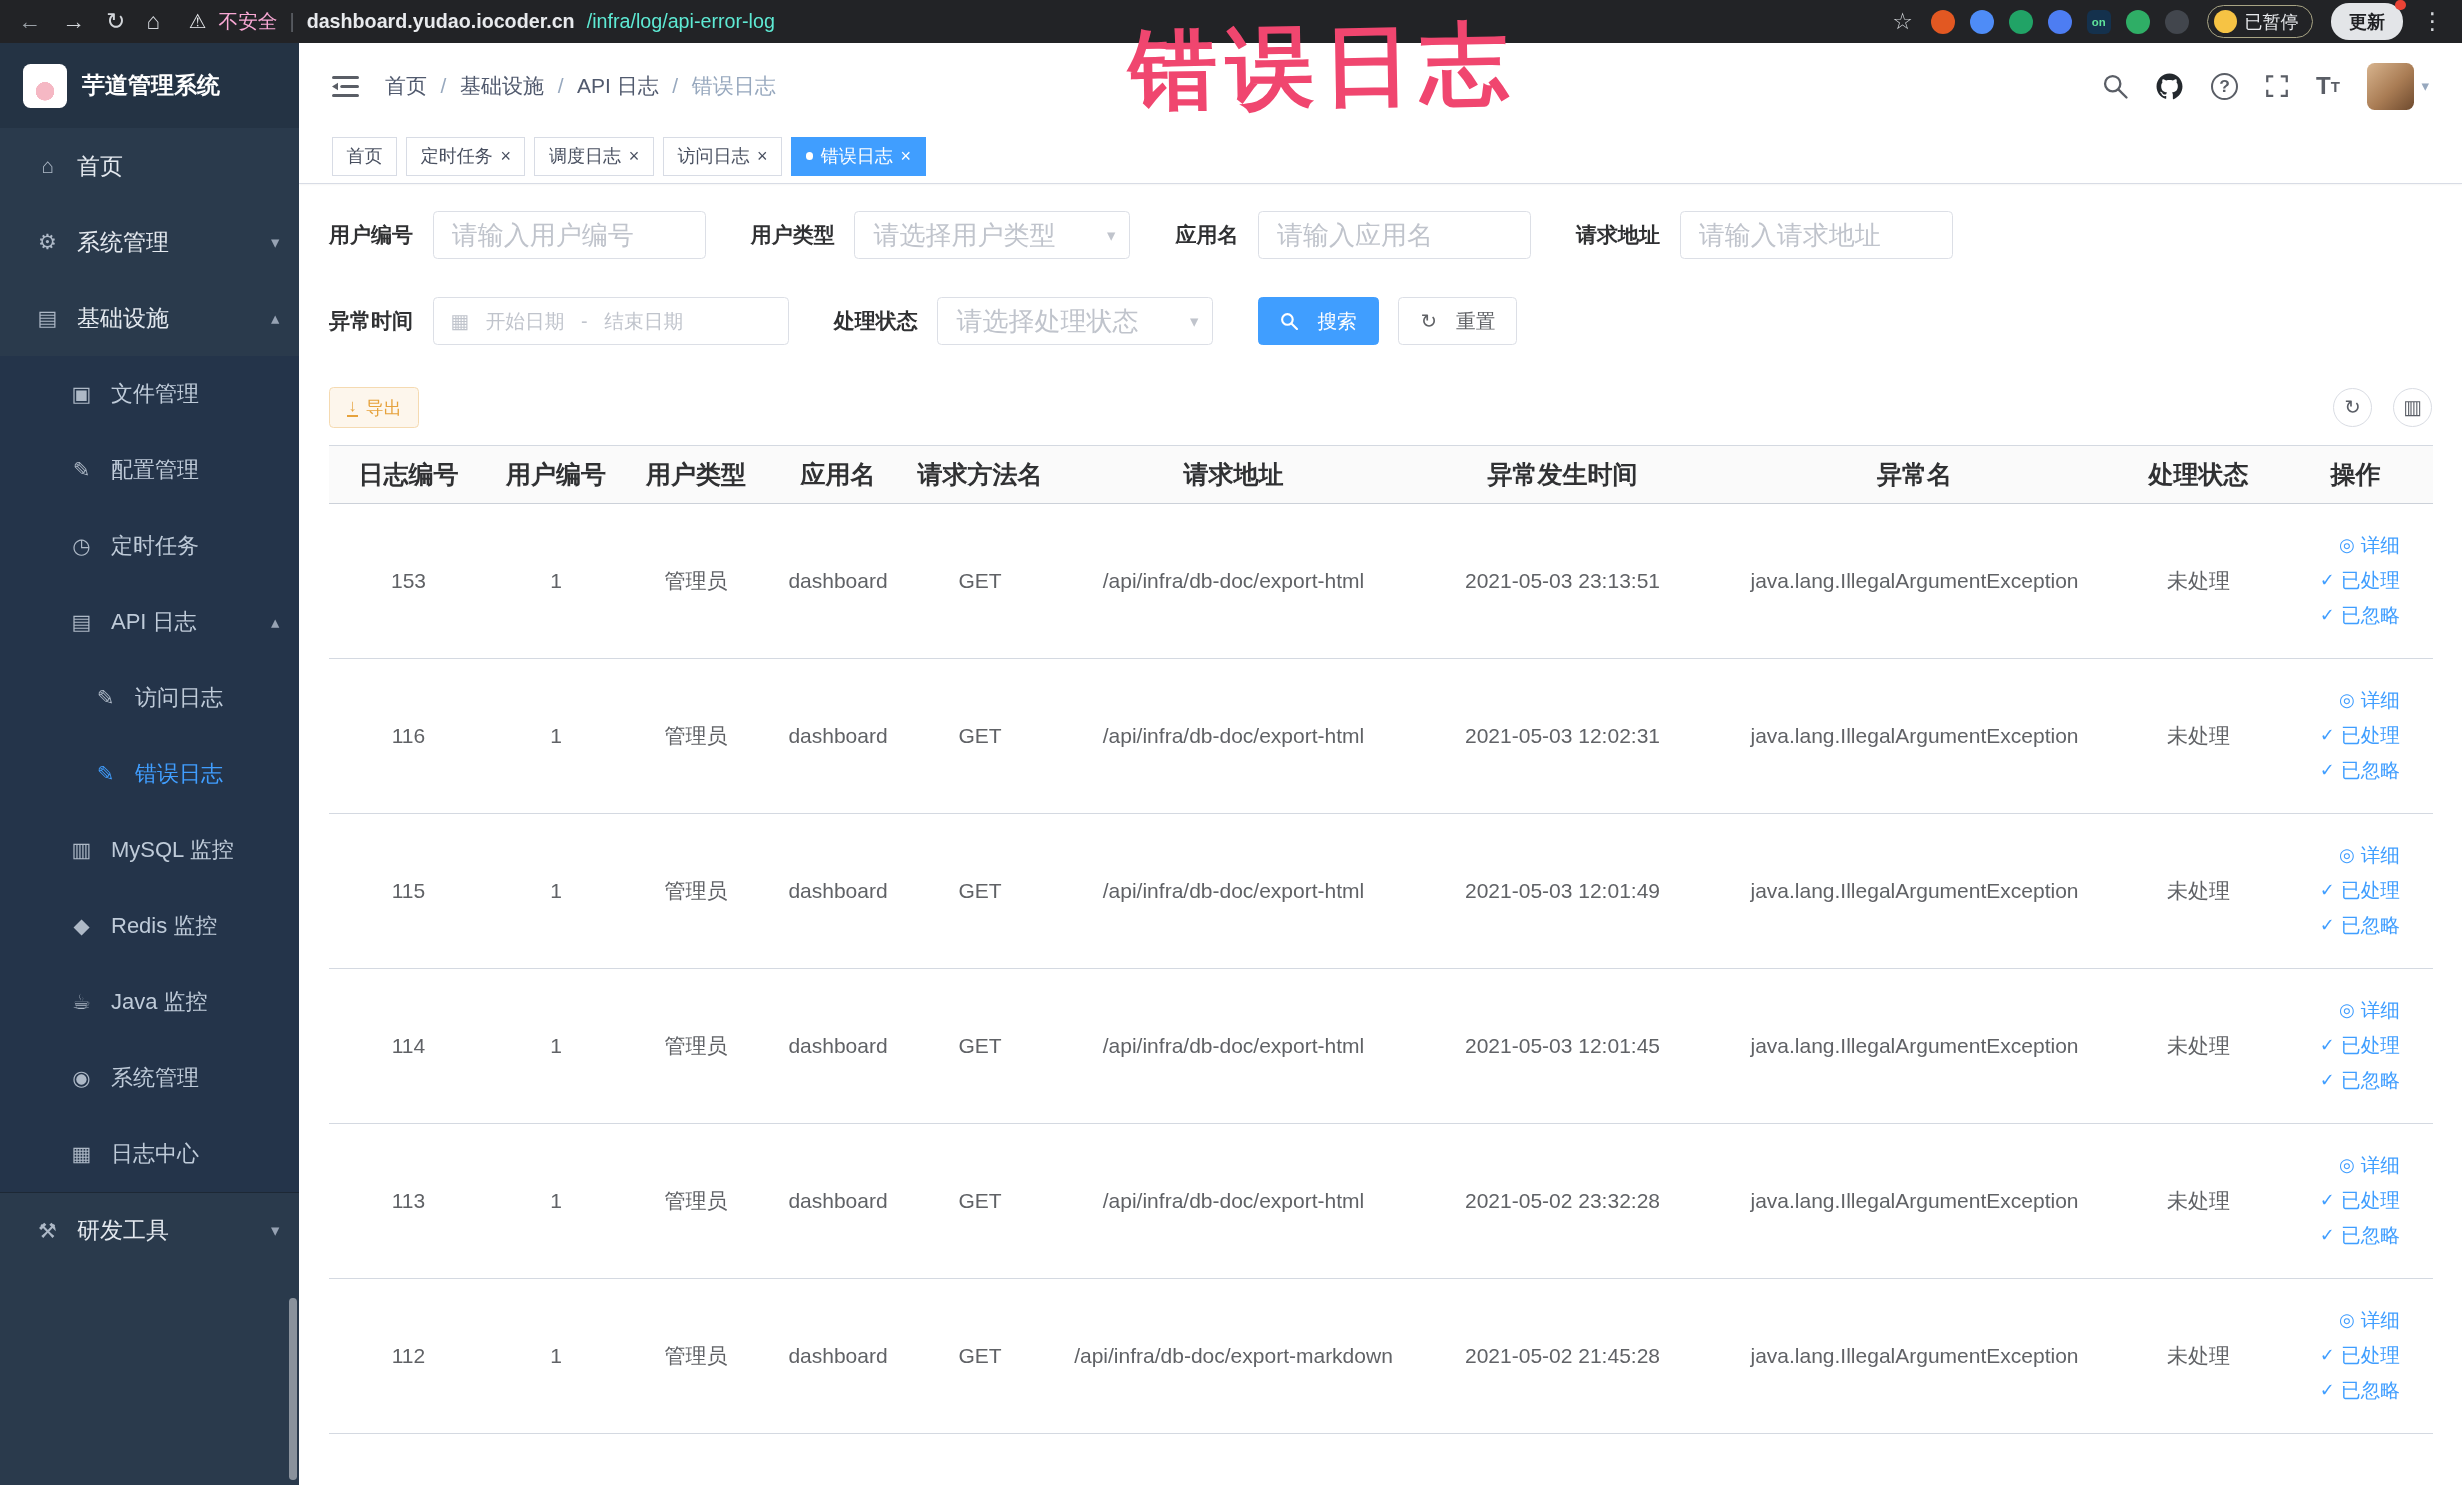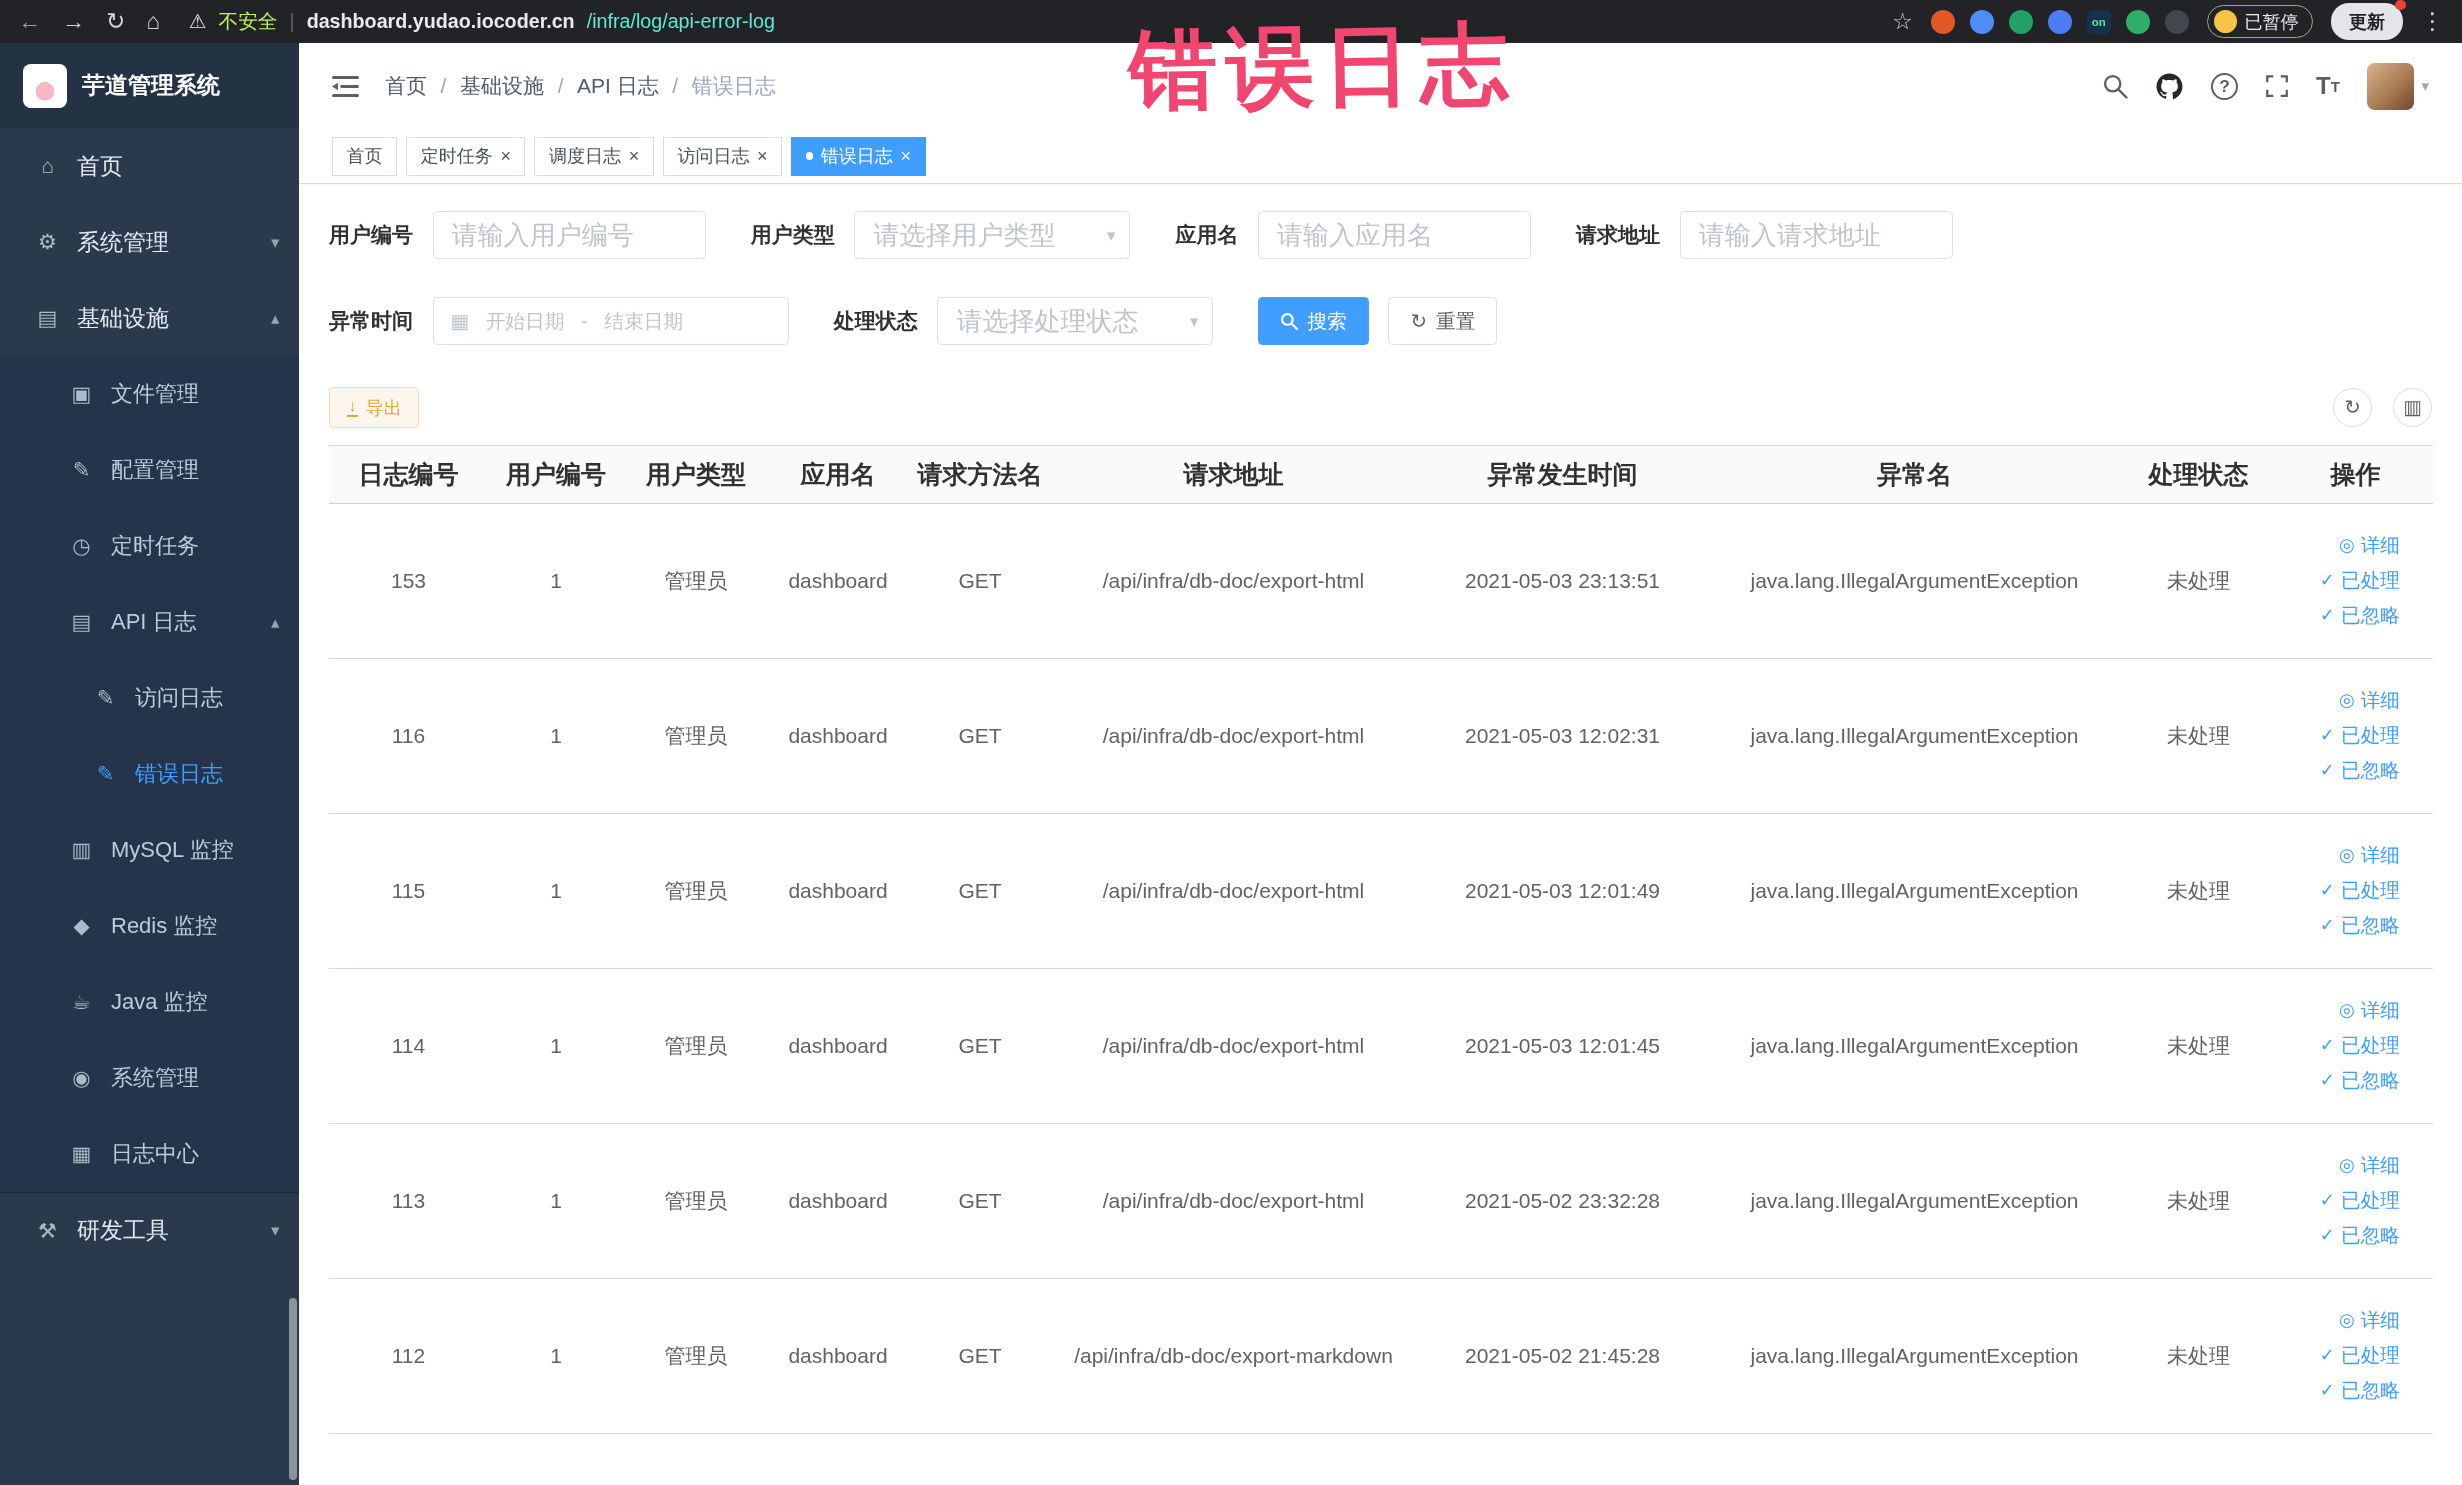--- a/index.html
+++ b/index.html
@@ -6,21 +6,21 @@
   html, body { margin: 0; padding: 0; width: 2462px; height: 1486px; overflow: hidden;
     font-family: "Liberation Sans", "DejaVu Sans", sans-serif; }
 
   
   .browser-bar { height: 43px; background: #222326; display: flex; align-items: center;
     padding: 0 18px; gap: 21px; color: #e8eaed; }
   .b-icon { font-size: 23px; color: #d2d5d9; cursor: pointer; line-height: 1; }
   .b-icon.dim { color: #9aa0a6; }
   .addr { flex: 1; display: flex; align-items: center; gap: 12px; font-size: 19.7px; margin-left: 7.6px; min-width: 0; }
   .warn-tri { color: #e8eaed; font-size: 19.7px; }
-  .warn-label { color: #bef264; }
+  .warn-label { color: #f9a8d4; }
   .addr-div { color: #5f6368; }
   .url-domain { color: #e8eaed; font-weight: 700; }
   .url-path { color: #5eead4; }
   .b-right { display: flex; align-items: center; gap: 18px; }
   .ext-dot { width: 24px; height: 24px; border-radius: 50%; display: flex; align-items: center;
     justify-content: center; font-size: 11.4px; font-weight: 700; cursor: pointer; }
   .paused-pill { display: flex; align-items: center; gap: 7.6px; border: 1.5px solid #a8a484;
     border-radius: 18px; padding: 3.8px 13.6px 3.8px 6px; font-size: 18px; color: #e8eaed; cursor: pointer; }
   .paused-face { width: 23px; height: 23px; border-radius: 50%; background: #f6c344; }
   .update-pill { position: relative; background: #e3e5e8; color: #202124; font-size: 18px;
@@ -95,21 +95,21 @@
   .finput::placeholder { color: #c0c4cc; }
   .fselect { position: relative; width: 276px; }
   .fselect .finput { width: 100%; padding-right: 42px; }
   .sel-caret { position: absolute; right: 15px; top: 50%; transform: translateY(-50%);
     color: #c0c4cc; font-size: 16.7px; pointer-events: none; }
   .daterange { height: 48px; width: 356px; border: 0.8px solid #dcdfe6; border-radius: 4.5px;
     display: flex; align-items: center; gap: 16.7px; padding: 0 16.7px; font-size: 19.7px;
     color: #c0c4cc; background: #fff; cursor: pointer; }
   .cal-icon { font-size: 19.7px; color: #c0c4cc; }
   .btn { height: 48px; border-radius: 4.5px; font-size: 19.7px; display: inline-flex; align-items: center;
-    gap: 9px; padding: 0 21px; cursor: pointer; border: 0.8px solid transparent; white-space: nowrap;
+    gap: 19px; padding: 0 21px; cursor: pointer; border: 0.8px solid transparent; white-space: nowrap;
     font-family: "Liberation Sans", "DejaVu Sans", sans-serif; }
   .btn-primary { background: #409eff; color: #fff; border-color: #409eff; }
   .btn-plain { background: #fff; color: #606266; border-color: #dcdfe6; margin-left: 19.7px; }
   .btn-plain .ric { font-size: 19.7px; }
 
   .toolbar-row { display: flex; align-items: center; margin-bottom: 16.7px; }
   .btn-export { height: 41px; padding: 0 16.7px; font-size: 18px; color: #e6a23c; background: #fdf6ec;
     border: 0.8px solid #f5dab1; border-radius: 4.5px; display: inline-flex; align-items: center;
     gap: 7.6px; cursor: pointer; }
   .dl-wrap { border-bottom: 2.3px solid currentColor; padding: 0 1.5px 0.8px 1.5px; line-height: 1; font-size: 16.7px; }

